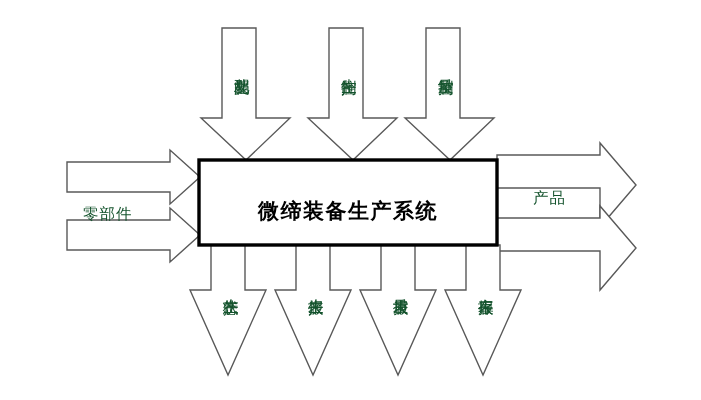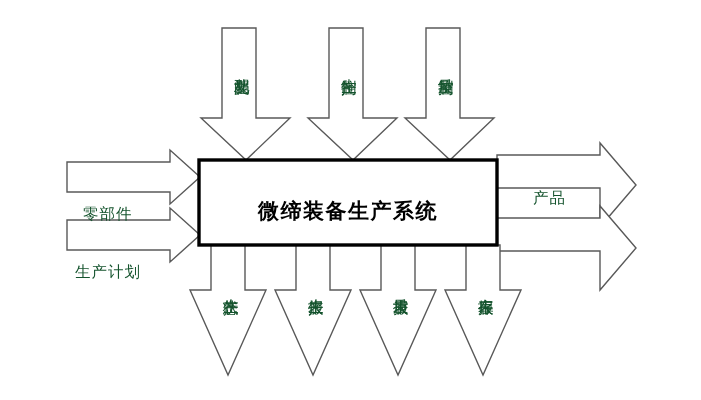--- a/index.html
+++ b/index.html
@@ -103,21 +103,20 @@
     <rect class="center-box-shape" x="199" y="160" width="298" height="85"></rect>
   </svg>
 
   <div class="center-label">微缔装备生产系统</div>
 
   <div class="lbl lbl-vertical" style="left:232px; top:30px;">装配文档</div>
   <div class="lbl lbl-vertical" style="left:339px; top:30px;">生产控制</div>
   <div class="lbl lbl-vertical" style="left:436px; top:30px;">质量控制</div>
 
   <div class="lbl lbl-horizontal" style="left:83px; top:168px;">零部件</div>
-  <div class="lbl lbl-horizontal" style="left:75px; top:226px;">生产计划</div>
 
   <div class="lbl lbl-horizontal" style="left:533px; top:152px;">产品</div>
 
   <div class="lbl lbl-vertical" style="left:221px; top:250px;">生产状态</div>
   <div class="lbl lbl-vertical" style="left:306px; top:250px;">生产报表</div>
   <div class="lbl lbl-vertical" style="left:391px; top:250px;">质量报表</div>
   <div class="lbl lbl-vertical" style="left:476px; top:250px;">库存报表</div>
 
 </div>
 

